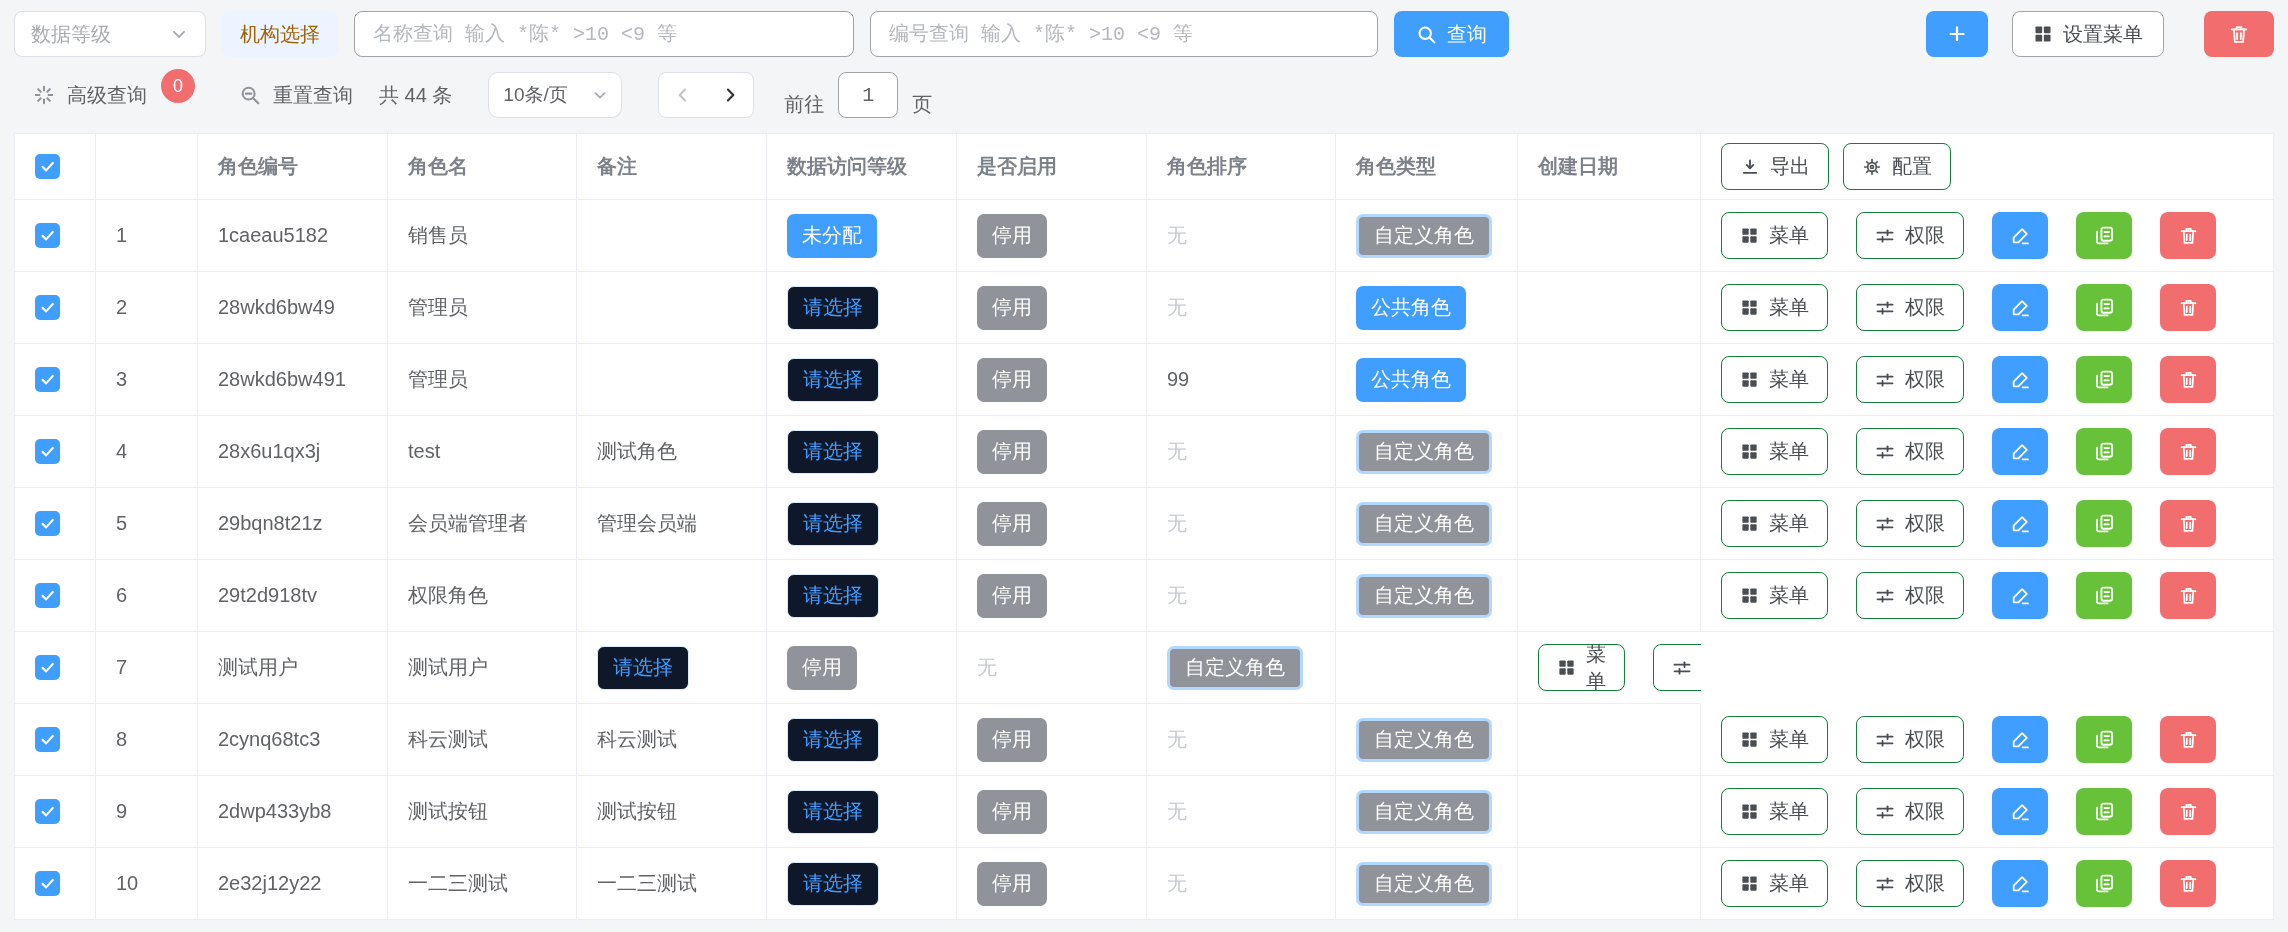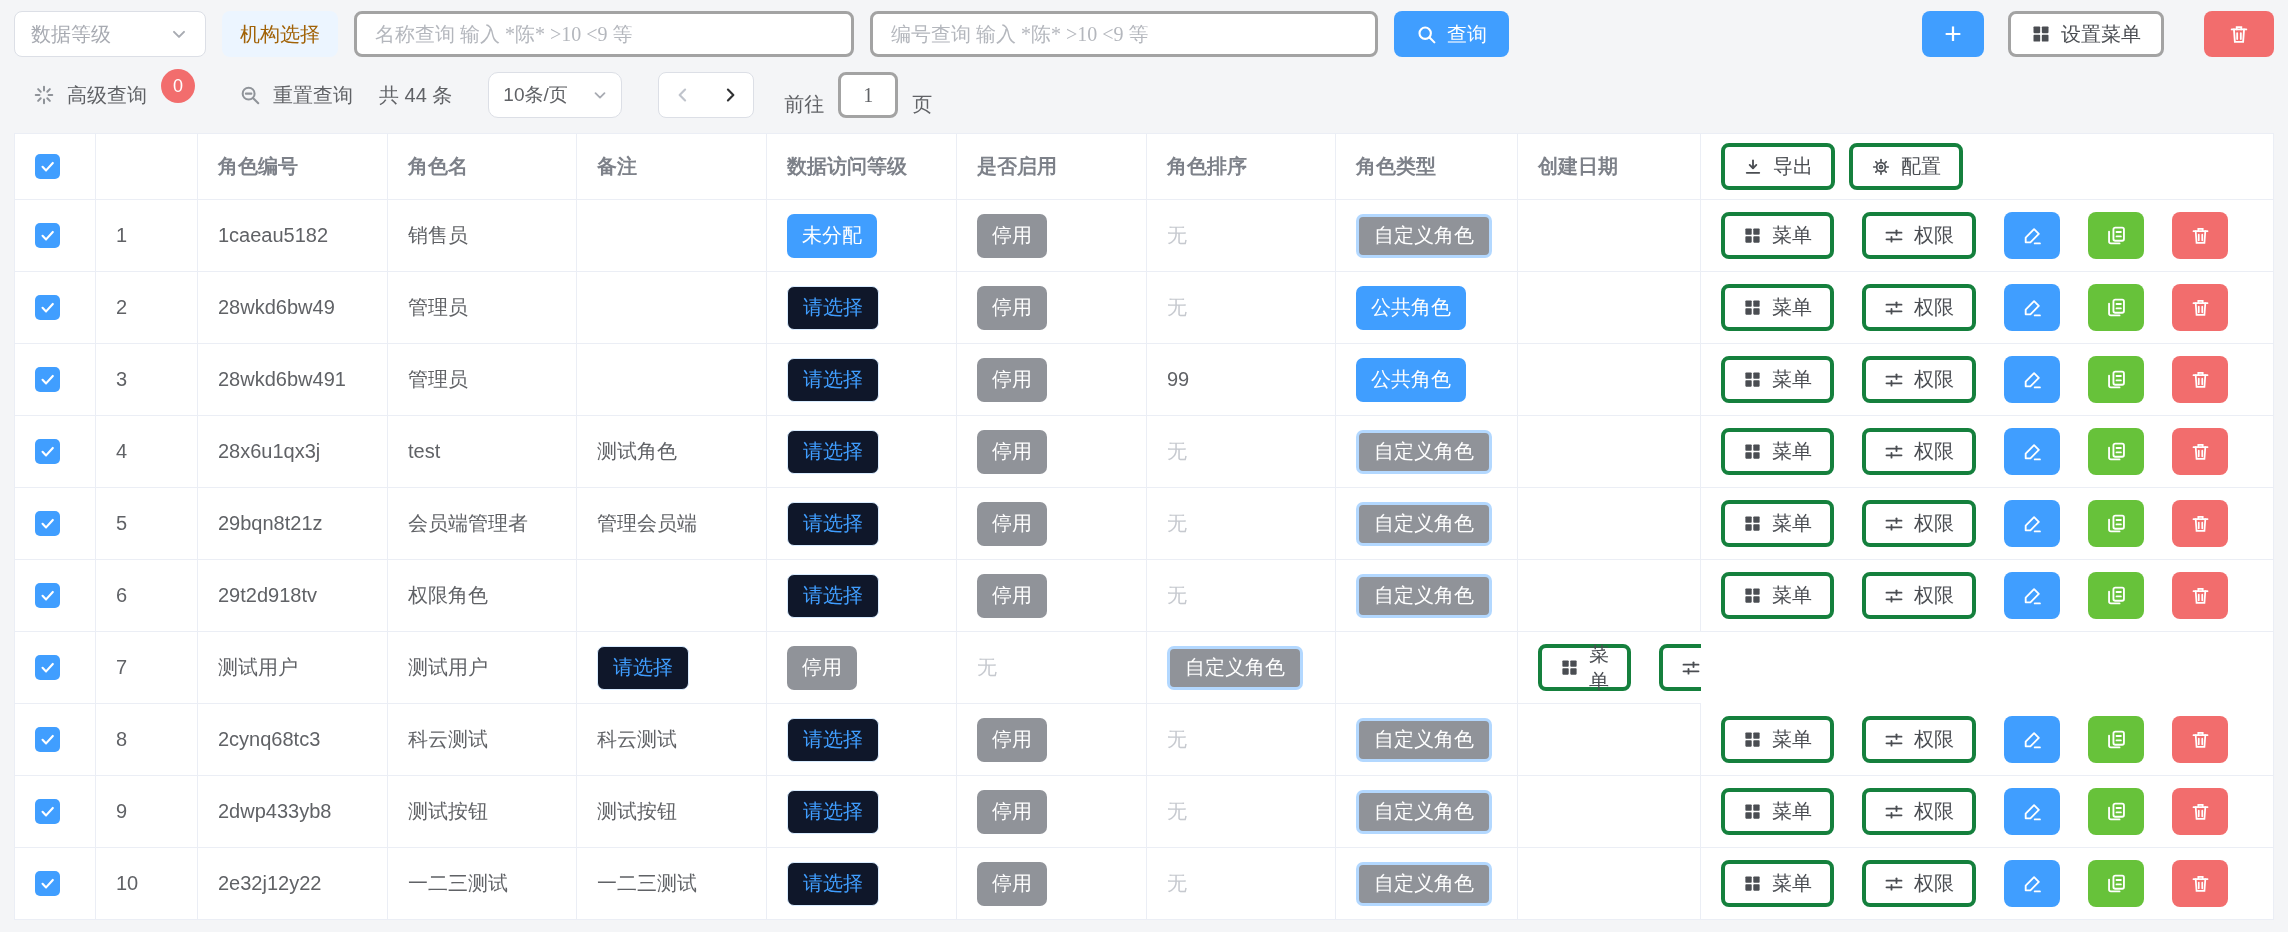--- a/index.html
+++ b/index.html
@@ -11,29 +11,29 @@
   
   .topbar { display:flex; align-items:center; gap:16px; padding:10px 14px 0 14px; height:58px; }
   .select-box {
     width:192px; height:46px; background:#fff; border:1px solid #dcdfe6; border-radius:8px;
     display:flex; align-items:center; justify-content:space-between; padding:0 16px; cursor:pointer;
   }
   .select-box .ph { color:#a8abb2; }
   .chev { color:#a8abb2; display:flex; }
   .btn { border:none; cursor:pointer; font-size:20px; font-family:inherit; display:inline-flex; align-items:center; justify-content:center; gap:10px; border-radius:8px; height:46px; }
   .btn-softblue { background:#ecf5ff; color:#a16207; padding:0 18px; }
-  .input { height:46px; background:#fff; border:3px solid #a3a3a3; border-radius:8px; padding:0 18px; font-size:20px; color:#606266; font-family:Liberation Serif, serif; }
+  .input { height:46px; background:#fff; border:1px solid #a3a3a3; border-radius:8px; padding:0 18px; font-size:20px; color:#606266; font-family:Liberation Mono, monospace; }
   .input::placeholder { color:#b4b7bd; }
   .input-name { width:500px; }
   .input-code { width:508px; }
   .btn-primary { background:#409eff; color:#fff; padding:0 22px; }
   .top-right { margin-left:auto; display:flex; align-items:center; gap:24px; }
   .btn-square { width:62px; padding:0; }
   .btn-plus { background:#409eff; color:#fff; font-size:30px; font-weight:400; }
-  .btn-white { background:#fff; border:3px solid #a3a3a3; color:#4a4d52; padding:0 20px; }
+  .btn-white { background:#fff; border:1px solid #a3a3a3; color:#4a4d52; padding:0 20px; }
   .btn-danger { background:#f26d6d; color:#fff; width:70px; padding:0; margin-left:16px; }
   
   .toolbar { display:flex; align-items:center; height:46px; margin:14px 14px 0 14px; padding-left:19px; }
   .tool-link { display:flex; align-items:center; gap:12px; color:#606266; cursor:pointer; }
   .tool-icon { color:#8f9399; display:flex; }
   .num-badge {
     min-width:34px; height:34px; border-radius:17px; background:#f26d6d; color:#fff;
     font-size:18px; display:flex; align-items:center; justify-content:center; margin:-18px 0 0 2px; padding:0 6px;
   }
   .gap-lg { margin-left:44px; }
@@ -52,21 +52,21 @@
   .td:last-child { border-right:none; }
   .thead .td { height:66px; color:#7d8189; font-weight:bold; font-size:20px; }
   .tbody .td { height:72px; }
   .checkbox { width:25px; height:25px; border-radius:5px; background:#409eff; display:inline-flex; align-items:center; justify-content:center; cursor:pointer; flex:0 0 auto; }
   .muted { color:#c6c9cf; }
   .badge { border:none; font-family:inherit; font-size:20px; border-radius:7px; padding:0 15px; height:44px; display:inline-flex; align-items:center; cursor:pointer; white-space:nowrap; }
   .badge-blue { background:#409eff; color:#fff; }
   .badge-light { background:#0f172a; color:#409eff; border:1px solid #d9ecff; }
   .badge-gray { background:#909399; color:#fff; }
   .badge-custom { background:#909399; color:#fff; border:3px solid #b3d8ff; }
-  .btn-plain { background:#fff; border:4px solid #15803d; color:#4a4d52; padding:0 18px; height:47px; }
+  .btn-plain { background:#fff; border:1px solid #15803d; color:#4a4d52; padding:0 18px; height:47px; }
   .btn-icon { width:56px; height:47px; padding:0; color:#fff; }
   .btn-blue { background:#409eff; }
   .btn-green { background:#67c23a; }
   .btn-red { background:#f26d6d; }
   .actions { gap:0; }
   .actions .btn + .btn { margin-left:28px; }
   .head-actions .btn + .btn { margin-left:14px; }
   svg { flex:0 0 auto; }
 </style>
 </head>

